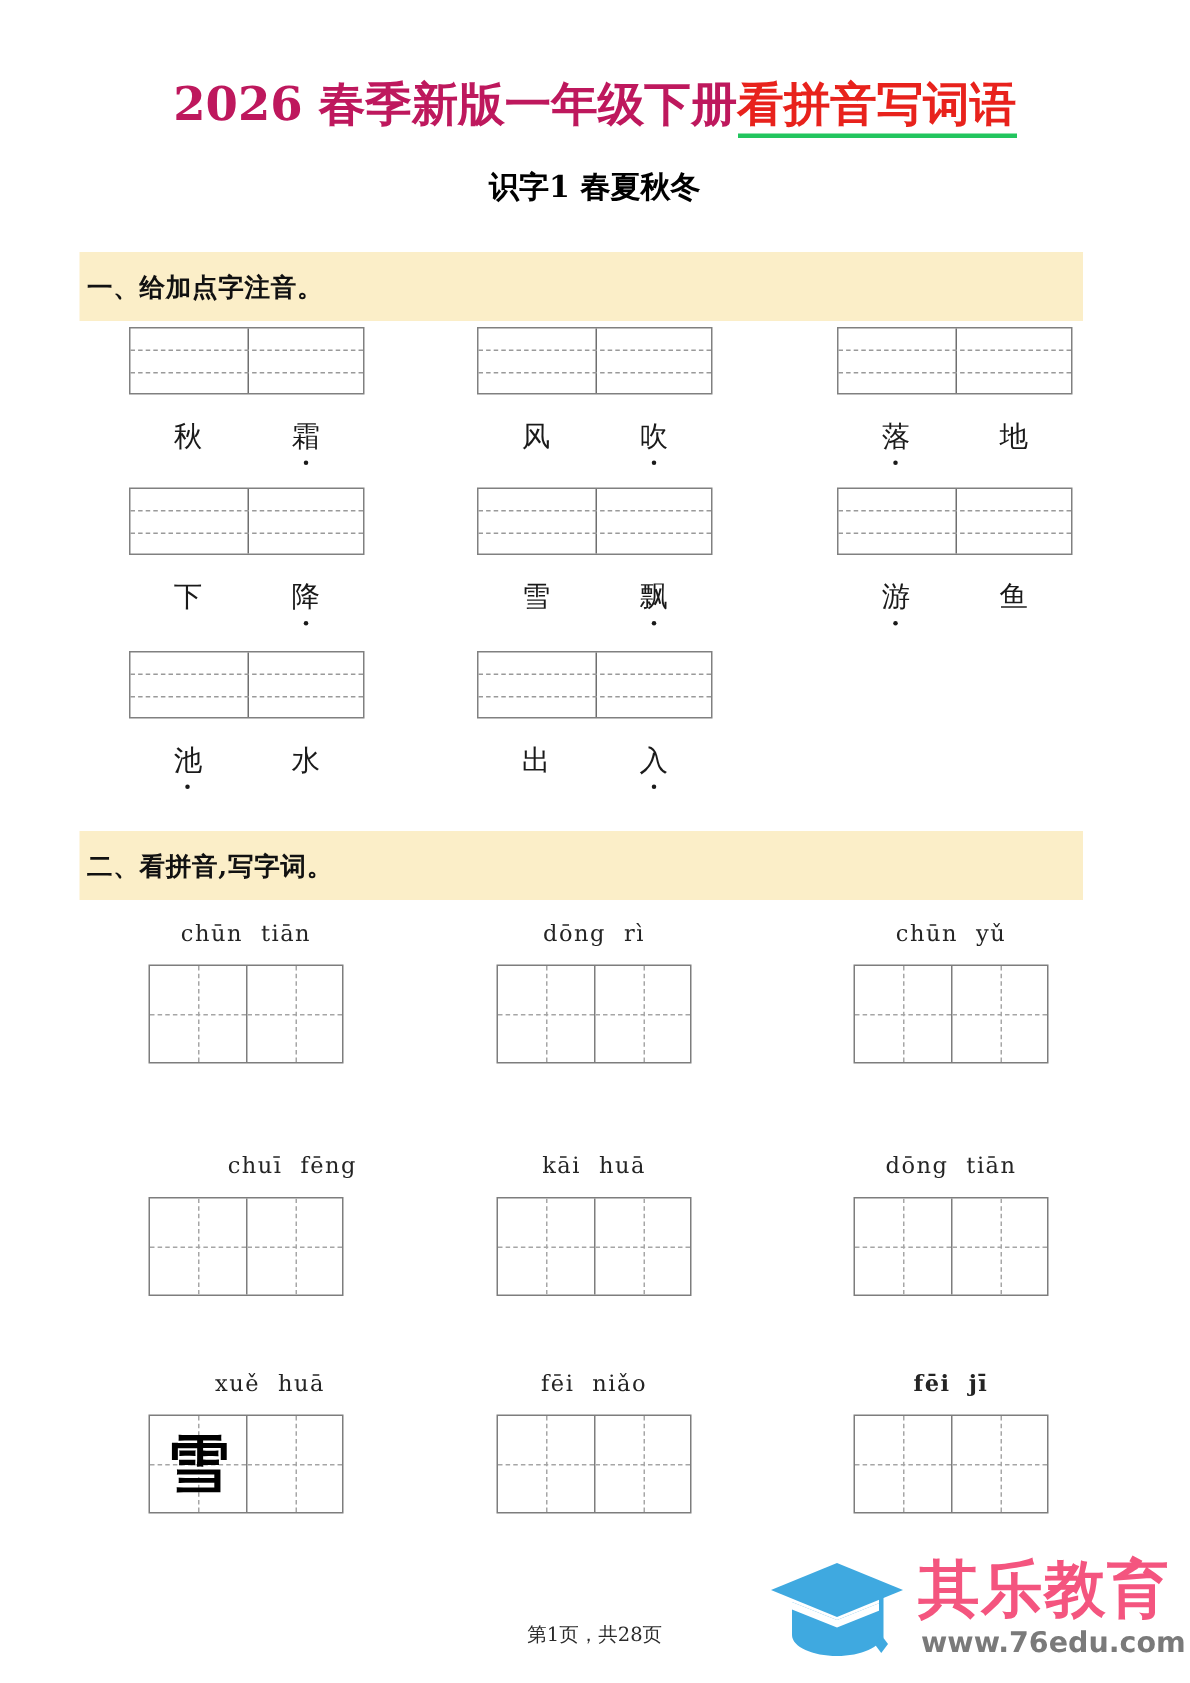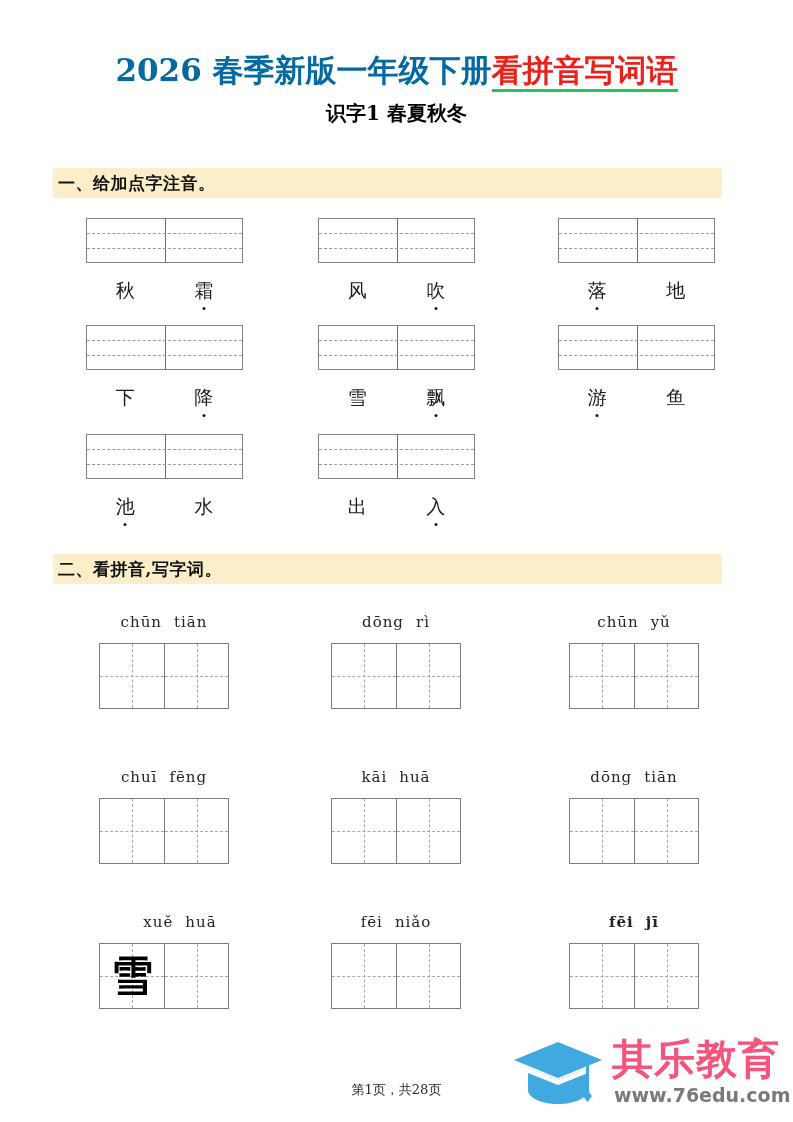--- a/index.html
+++ b/index.html
@@ -22,41 +22,41 @@
     padding-top: 52px;
   }
   .main-title {
     font-family: "DejaVu Serif", serif;
     font-weight: bold;
     font-size: 31px;
     line-height: 1.2;
     letter-spacing: 0px;
     white-space: nowrap;
   }
-  .main-title .t-black { color: #0369a1; }
+  .main-title .t-black { color: #be185d; }
   .main-title .t-red {
     color: #e8221c;
     border-bottom: 3px solid #22c55e;
     padding-bottom: 1px;
   }
   .sub-title {
     font-family: "DejaVu Serif", serif;
     font-weight: bold;
     font-size: 20px;
     color: #000000;
-    margin-top: 11px;
+    margin-top: 22px;
     white-space: nowrap;
   }
 
   
   .section-band {
     position: absolute;
     left: 53px;
     width: 669px;
-    height: 30px;
+    height: 46px;
     background: #fbeec8;
     display: flex;
     align-items: center;
   }
   .section-band .band-text {
     font-family: "DejaVu Serif", serif;
     font-weight: bold;
     font-size: 17px;
     color: #111111;
     padding-left: 5px;
@@ -357,21 +357,21 @@
 </div>
 <div class="tz-grid" style="left:569px; top:643px;">
   <div class="tz-cell">
       <span class="filled"></span>
     </div>
   <div class="tz-cell">
       <span class="filled"></span>
     </div>
 </div>
 
-<div class="py-label" style="left:84px; top:768px;">
+<div class="py-label" style="left:84px; top:768px;text-align:right;">
   <span class="syl">chuī</span><span class="syl">fēng</span>
 </div>
 <div class="tz-grid" style="left:99px; top:798px;">
   <div class="tz-cell">
       <span class="filled"></span>
     </div>
   <div class="tz-cell">
       <span class="filled"></span>
     </div>
 </div>

